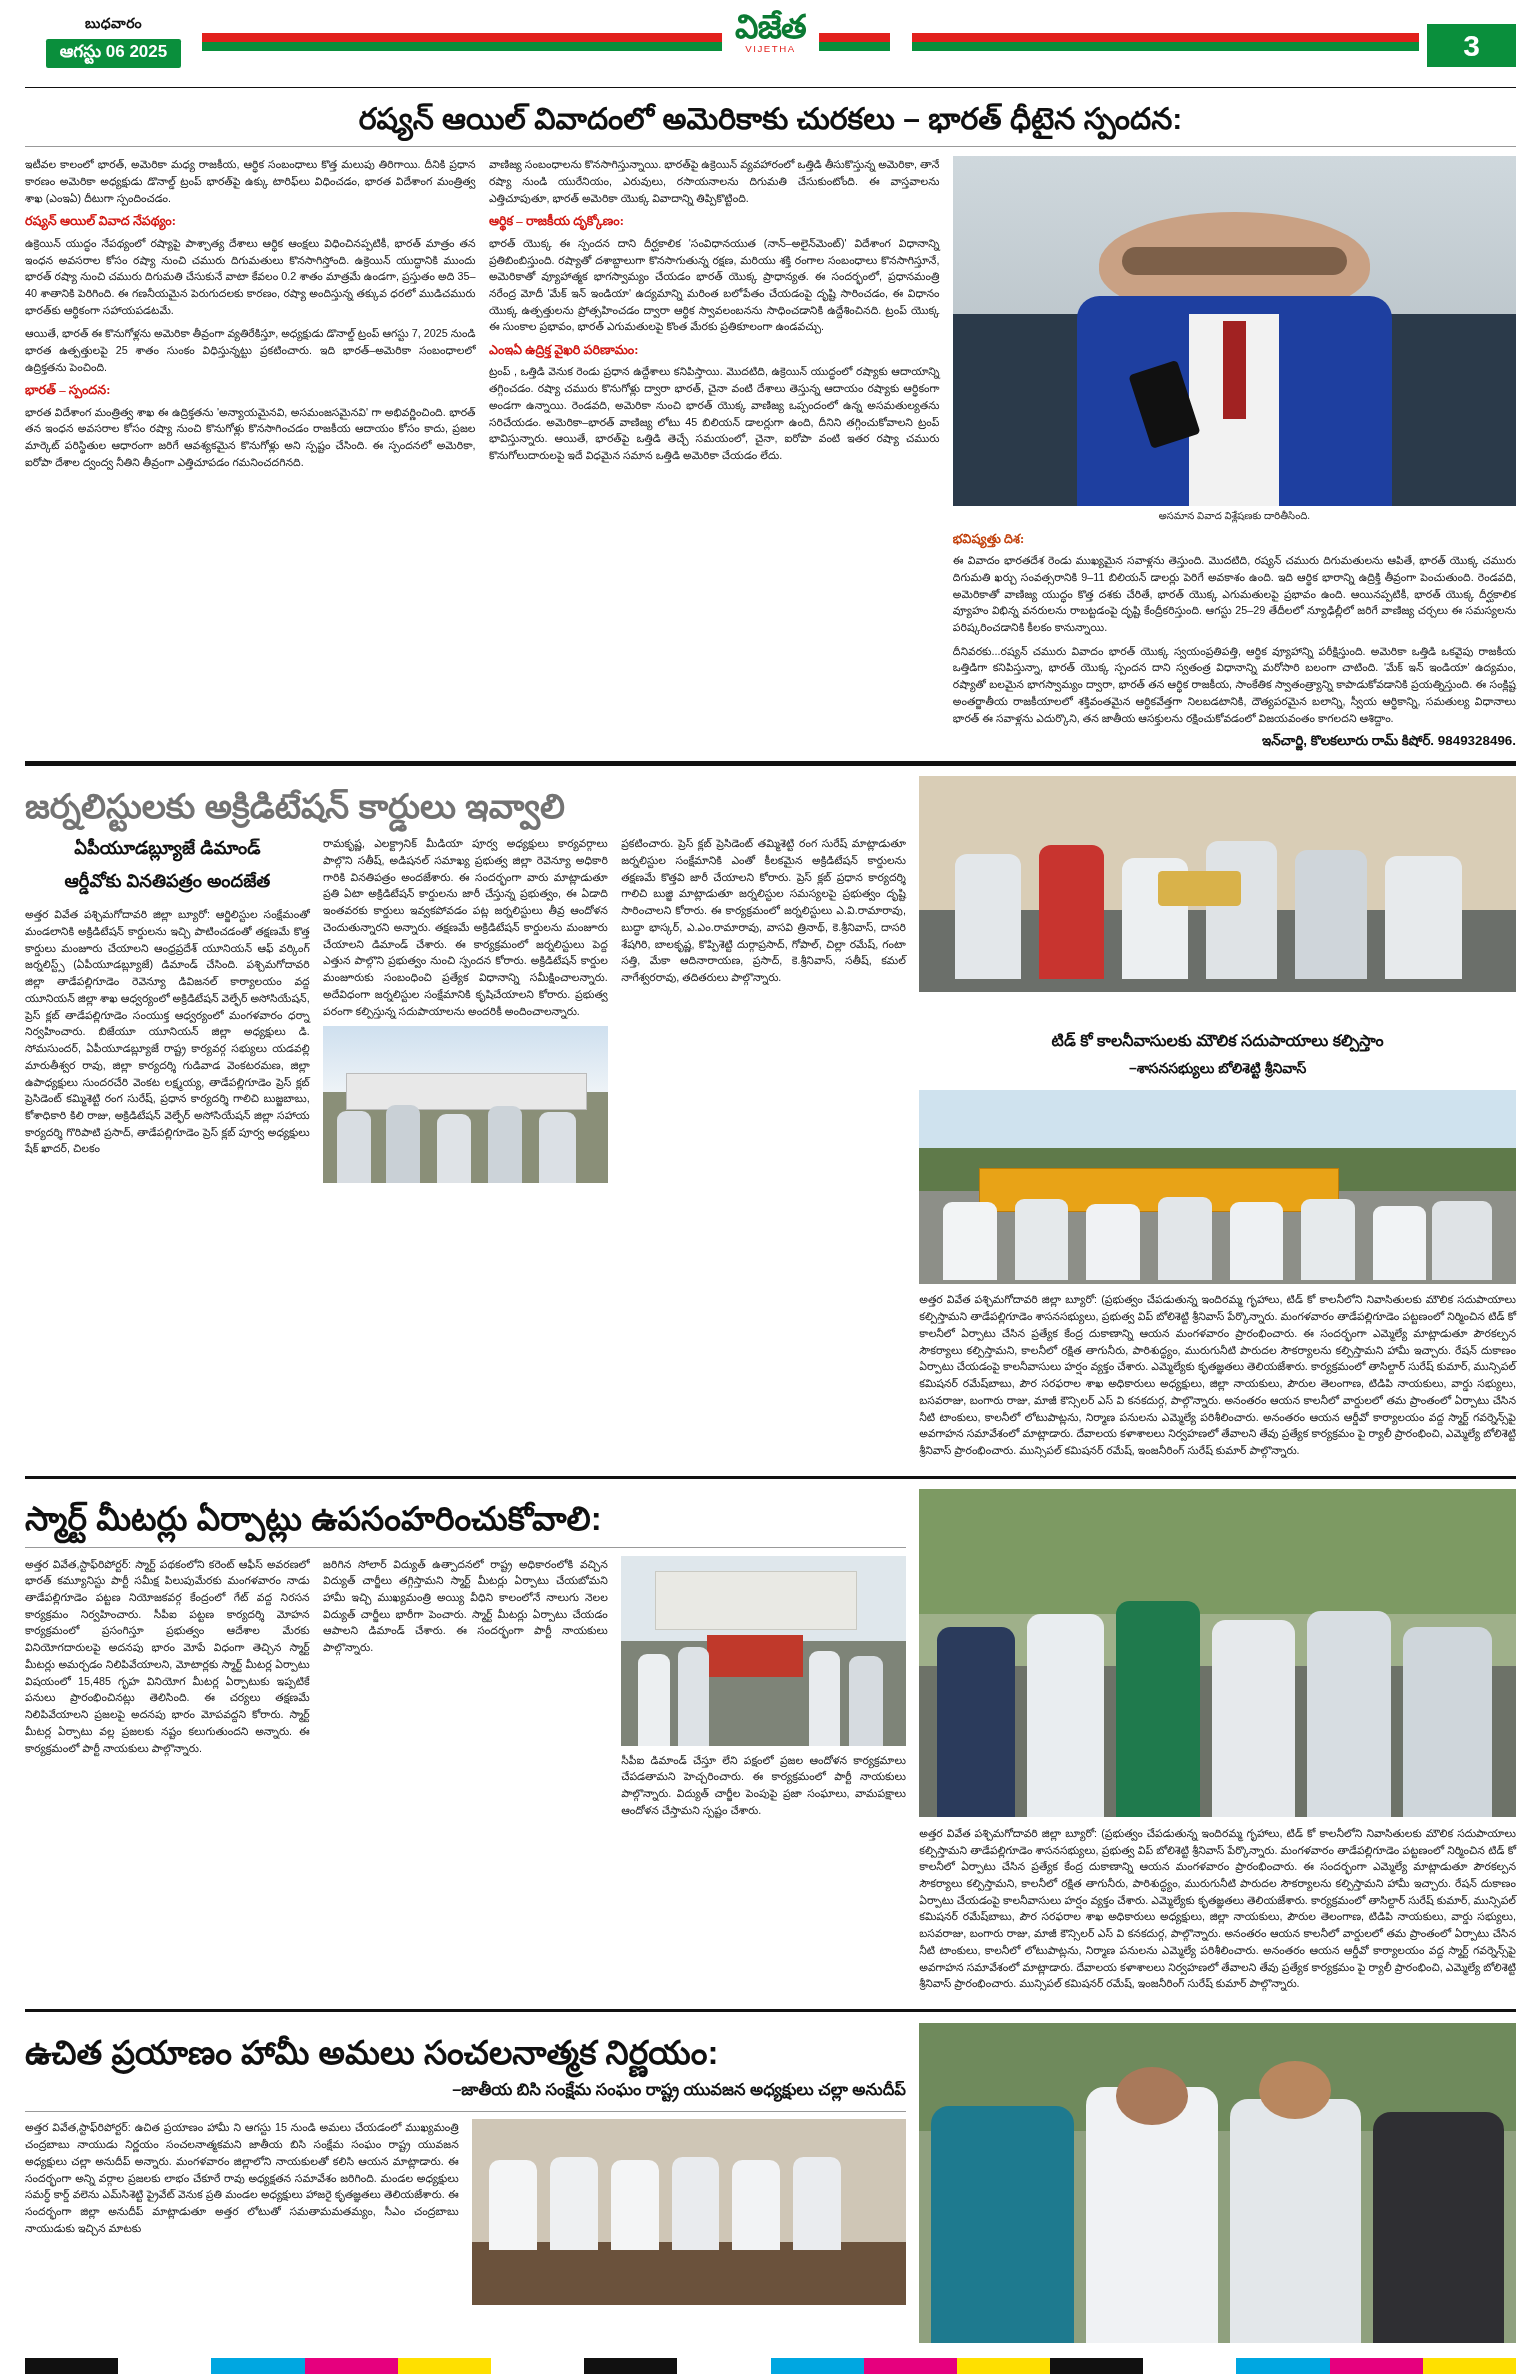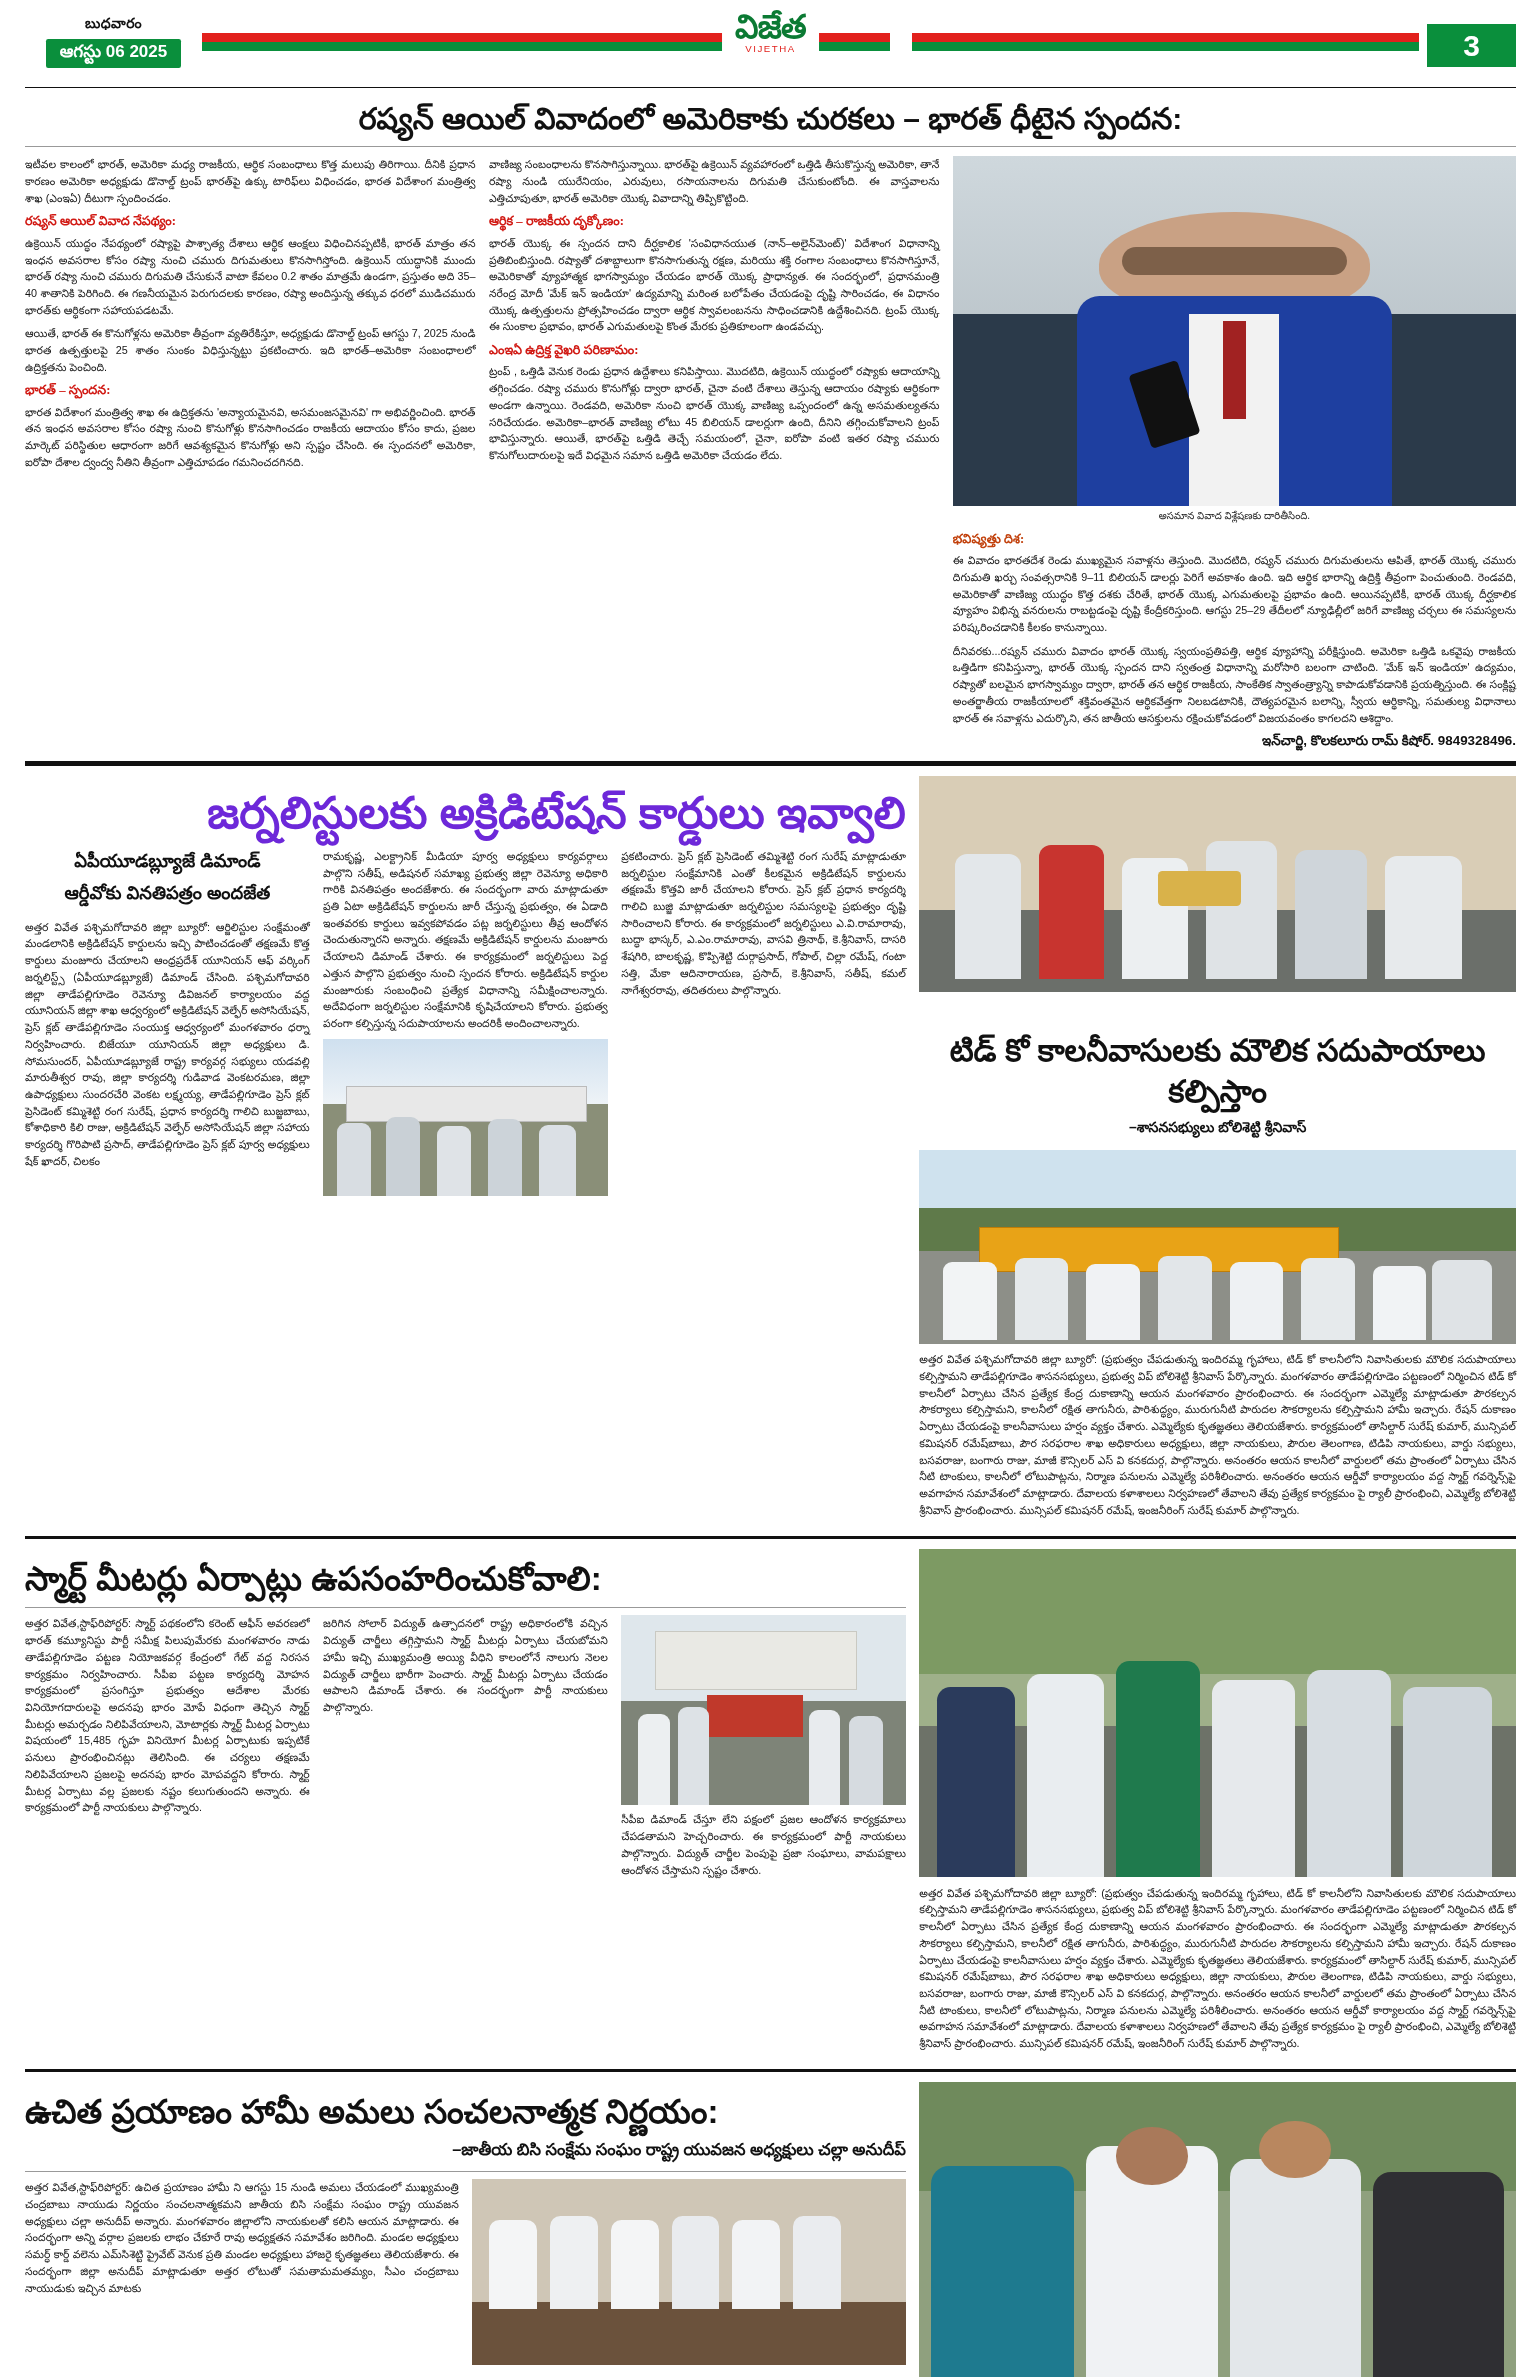--- a/index.html
+++ b/index.html
@@ -43,21 +43,21 @@
 
   
   .ph{position:relative;overflow:hidden;background:#b9bfc4;}
   .ph .sky{position:absolute;left:0;right:0;top:0;height:42%;background:linear-gradient(#cfe0ef,#eef3f7);}
   .ph .ground{position:absolute;left:0;right:0;bottom:0;height:58%;background:linear-gradient(#7f8a6a,#5d6b4c);}
   .ph .wall{position:absolute;left:0;right:0;top:0;height:55%;background:#cdbfa6;}
   .ph .banner{position:absolute;background:#e8a317;border:1.5px solid #c07d06;}
 
   
   .quotebox{text-align:center;}
-  .quotebox .q{font-size:31px;font-weight:bold;line-height:1.3;color:#111;margin-top:39px;}
+  .quotebox .q{font-size:16px;font-weight:bold;line-height:1.3;color:#111;margin-top:39px;}
   .quotebox .by{font-size:14px;font-weight:bold;margin-top:7.5px;}
 
   .footerbars{display:flex;gap:0;height:16.4px;margin-top:15px;}
   .fb{flex:1;}
 </style>
 </head>
 <body>
 
 <div class="page">
 
@@ -125,21 +125,21 @@
         <p class="body">దీనివరకు...రష్యన్ చమురు వివాదం భారత్ యొక్క స్వయంప్రతిపత్తి, ఆర్థిక వ్యూహాన్ని పరీక్షిస్తుంది. అమెరికా ఒత్తిడి ఒకవైపు రాజకీయ ఒత్తిడిగా కనిపిస్తున్నా, భారత్ యొక్క స్పందన దాని స్వతంత్ర విధానాన్ని మరోసారి బలంగా చాటింది. 'మేక్ ఇన్ ఇండియా' ఉద్యమం, రష్యాతో బలమైన భాగస్వామ్యం ద్వారా, భారత్ తన ఆర్థిక రాజకీయ, సాంకేతిక స్వాతంత్ర్యాన్ని కాపాడుకోవడానికి ప్రయత్నిస్తుంది. ఈ సంక్లిష్ట అంతర్జాతీయ రాజకీయాలలో శక్తివంతమైన ఆర్థికవేత్తగా నిలబడటానికి, దౌత్యపరమైన బలాన్ని, స్వీయ ఆర్థికాన్ని, సమతుల్య విధానాలు భారత్ ఈ సవాళ్లను ఎదుర్కొని, తన జాతీయ ఆసక్తులను రక్షించుకోవడంలో విజయవంతం కాగలదని ఆశిద్దాం.</p>
         <div class="credit">ఇన్‌చార్జి, కొలకలూరు రామ్ కిషోర్. 9849328496.</div>
       </div>
     </div>
   </div>
 
   <div class="band"></div>
 
   <div class="cols">
     <div style="flex:1.55;">
-      <h2 class="head2" style="color:#6d28d9;text-align:right;font-size:44px;">జర్నలిస్టులకు అక్రిడిటేషన్ కార్డులు ఇవ్వాలి</h2>
+      <h2 class="head2" style="color:#737373;text-align:left;font-size:34px;">జర్నలిస్టులకు అక్రిడిటేషన్ కార్డులు ఇవ్వాలి</h2>
       <div class="cols">
         <div class="col">
           <div class="subhead" style="font-size:18px;">ఏపీయూడబ్ల్యూజే డిమాండ్</div>
           <div class="subhead" style="font-size:18px;margin-bottom:10.4px;">ఆర్డీవోకు వినతిపత్రం అందజేత</div>
           <p class="body">అత్తర వివేత పశ్చిమగోదావరి జిల్లా బ్యూరో: ఆర్జిలిస్టుల సంక్షేమంతో మండలానికి అక్రిడిటేషన్ కార్డులను ఇచ్చి పాటించడంతో తక్షణమే కొత్త కార్డులు మంజూరు చేయాలని ఆంధ్రప్రదేశ్ యూనియన్ ఆఫ్ వర్కింగ్ జర్నలిస్ట్స్ (ఏపీయూడబ్ల్యూజే) డిమాండ్ చేసింది. పశ్చిమగోదావరి జిల్లా తాడేపల్లిగూడెం రెవెన్యూ డివిజనల్ కార్యాలయం వద్ద యూనియన్ జిల్లా శాఖ ఆధ్వర్యంలో అక్రిడిటేషన్ వెల్ఫేర్ అసోసియేషన్, ప్రెస్ క్లబ్ తాడేపల్లిగూడెం సంయుక్త ఆధ్వర్యంలో మంగళవారం ధర్నా నిర్వహించారు. బిజేయూ యూనియన్ జిల్లా అధ్యక్షులు డి. సోమసుందర్, ఏపీయూడబ్ల్యూజే రాష్ట్ర కార్యవర్గ సభ్యులు యడవల్లి మారుతీశ్వర రావు, జిల్లా కార్యదర్శి గుడివాడ వెంకటరమణ, జిల్లా ఉపాధ్యక్షులు సుందరచేరి వెంకట లక్ష్మయ్య, తాడేపల్లిగూడెం ప్రెస్ క్లబ్ ప్రెసిడెంట్ కమ్మిశెట్టి రంగ సురేష్, ప్రధాన కార్యదర్శి గాలిచి బుజ్జబాబు, కోశాధికారి కిలి రాజు, అక్రిడిటేషన్ వెల్ఫేర్ అసోసియేషన్ జిల్లా సహాయ కార్యదర్శి గొరిపాటి ప్రసాద్, తాడేపల్లిగూడెం ప్రెస్ క్లబ్ పూర్వ అధ్యక్షులు షేక్ ఖాదర్, చిలకం</p>
         </div>
         <div class="col">
           <p class="body">రామకృష్ణ, ఎలక్ట్రానిక్ మీడియా పూర్వ అధ్యక్షులు కార్యవర్గాలు పాల్గొని సతీష్, అడిషనల్ సమాఖ్య ప్రభుత్వ జిల్లా రెవెన్యూ అధికారి గారికి వినతిపత్రం అందజేశారు. ఈ సందర్భంగా వారు మాట్లాడుతూ ప్రతి ఏటా అక్రిడిటేషన్ కార్డులను జారీ చేస్తున్న ప్రభుత్వం, ఈ ఏడాది ఇంతవరకు కార్డులు ఇవ్వకపోవడం పట్ల జర్నలిస్టులు తీవ్ర ఆందోళన చెందుతున్నారని అన్నారు. తక్షణమే అక్రిడిటేషన్ కార్డులను మంజూరు చేయాలని డిమాండ్ చేశారు. ఈ కార్యక్రమంలో జర్నలిస్టులు పెద్ద ఎత్తున పాల్గొని ప్రభుత్వం నుంచి స్పందన కోరారు. అక్రిడిటేషన్ కార్డుల మంజూరుకు సంబంధించి ప్రత్యేక విధానాన్ని సమీక్షించాలన్నారు. అదేవిధంగా జర్నలిస్టుల సంక్షేమానికి కృషిచేయాలని కోరారు. ప్రభుత్వ పరంగా కల్పిస్తున్న సదుపాయాలను అందరికీ అందించాలన్నారు.</p>
           <div class="imgbox ph" style="height:157px;margin:6px 0;">
             <div class="sky"></div>

